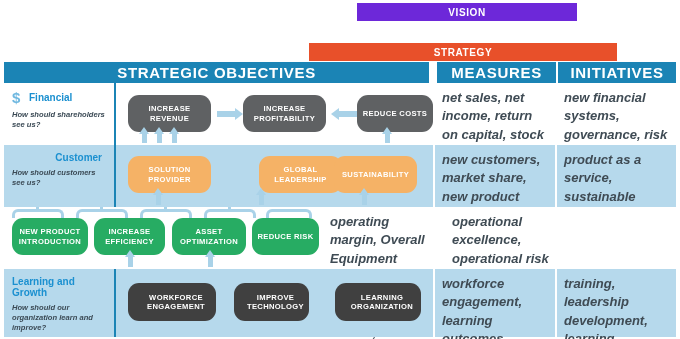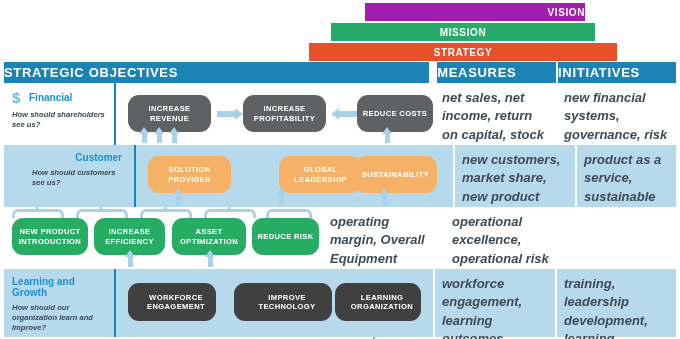--- a/index.html
+++ b/index.html
@@ -3,38 +3,38 @@
 <meta charset="utf-8">
 <style>
   html,body{margin:0;padding:0;background:#fff;}
   body{width:680px;height:339px;font-family:"Liberation Sans",sans-serif;}
   #root{position:relative;width:680px;height:339px;overflow:hidden;background:#ffffff;}
 
   
   .topbar{position:absolute;display:flex;align-items:center;justify-content:center;
           color:#fff;font-weight:bold;letter-spacing:.6px;font-size:10px;
           border:1px solid #ffffff;box-sizing:border-box;}
-  #vision {left:364px;top:2px; width:222px;height:20px;background:#a21caf;justify-content:flex-end;}
+  #vision {left:356px;top:2px; width:222px;height:20px;background:#6d28d9;}
   #mission{left:330px;top:22px;width:266px;height:20px;background:#26ac68;}
   #strategy{left:308px;top:42px;width:310px;height:20px;background:#e8502a;}
 
   
   #table{position:absolute;left:4px;top:62px;width:672px;height:275px;box-sizing:border-box;}
 
   .hdr-row{position:absolute;left:0;top:0;width:672px;height:21px;display:flex;}
-  .hdr{background:#1b84b5;color:#fff;font-size:13px;font-weight:bold;letter-spacing:.7px;
-       display:flex;align-items:center;justify-content:flex-start;
+  .hdr{background:#1b84b5;color:#fff;font-size:15px;font-weight:bold;letter-spacing:.7px;
+       display:flex;align-items:center;justify-content:center;
        border-right:2px solid #ffffff;box-sizing:border-box;}
   .hdr.objectives{width:431px;}
   .hdr.measures{width:122px;margin-left:6px;}
   .hdr.initiatives{width:119px;border-right:none;}
 
   .row{position:absolute;left:0;width:672px;display:flex;box-sizing:border-box;}
   #row-financial {top:21px; height:62px;background:#ffffff;}
-  #row-customer  {top:83px; height:62px;background:#b6d9ec;padding-left:20px;}
+  #row-customer  {top:83px; height:62px;background:#b6d9ec;}
   #row-operations{top:145px;height:62px;background:#ffffff;}
   #row-learning  {top:207px;height:68px;background:#b6d9ec;}
 
   .perspective{width:112px;flex:0 0 112px;position:relative;padding:7px 6px 4px 8px;
                box-sizing:border-box;border-right:2px solid #1b84b5;}
   .p-title{display:flex;align-items:center;gap:4px;font-size:10px;font-weight:bold;
            color:#1b90d0;line-height:1.1;}
   .p-title.right{justify-content:flex-end;padding-right:6px;}
   .p-title.center{justify-content:center;}
   .p-q{margin-top:5px;font-size:7.6px;font-style:italic;font-weight:bold;
@@ -78,23 +78,20 @@
            border-radius:6px 6px 0 0;box-sizing:border-box;}
   .stem{position:absolute;width:3px;background:#a9d2e8;}
 </style>
 </head>
 <body>
 
 <div id="root">
 
   <div id="vision" class="topbar">
     <span>VISION</span>
-  </div>
-  <div id="mission" class="topbar">
-    <span>MISSION</span>
   </div>
   <div id="strategy" class="topbar">
     <span>STRATEGY</span>
   </div>
 
   <div id="table">
 
     <div class="hdr-row">
       <div class="hdr objectives">
         <span>STRATEGIC OBJECTIVES</span>
@@ -201,21 +198,21 @@
     <div class="row" id="row-learning">
       <div class="perspective">
         <div class="p-title center">
           <span>Learning and Growth</span>
         </div>
         <div class="p-q">How should our organization learn and improve?</div>
       </div>
 
       <div class="objectives-cell">
         <div class="pill blue" style="left:12px;top:14px;width:88px;height:38px;">WORKFORCE ENGAGEMENT</div>
-        <div class="pill blue" style="left:118px;top:14px;width:98px;height:38px;">IMPROVE TECHNOLOGY</div>
+        <div class="pill blue" style="left:118px;top:14px;width:75px;height:38px;">IMPROVE TECHNOLOGY</div>
         <div class="pill blue" style="left:219px;top:14px;width:86px;height:38px;">LEARNING ORGANIZATION</div>
       </div>
 
       <div class="measures-cell">
         <div class="celltext">workforce engagement, learning outcomes, knowledge deployment, systems cost, ...</div>
       </div>
       <div class="initiatives-cell">
         <div class="celltext">training, leadership development, learning management system, enterprise IT revamp, ...</div>
       </div>
     </div>

